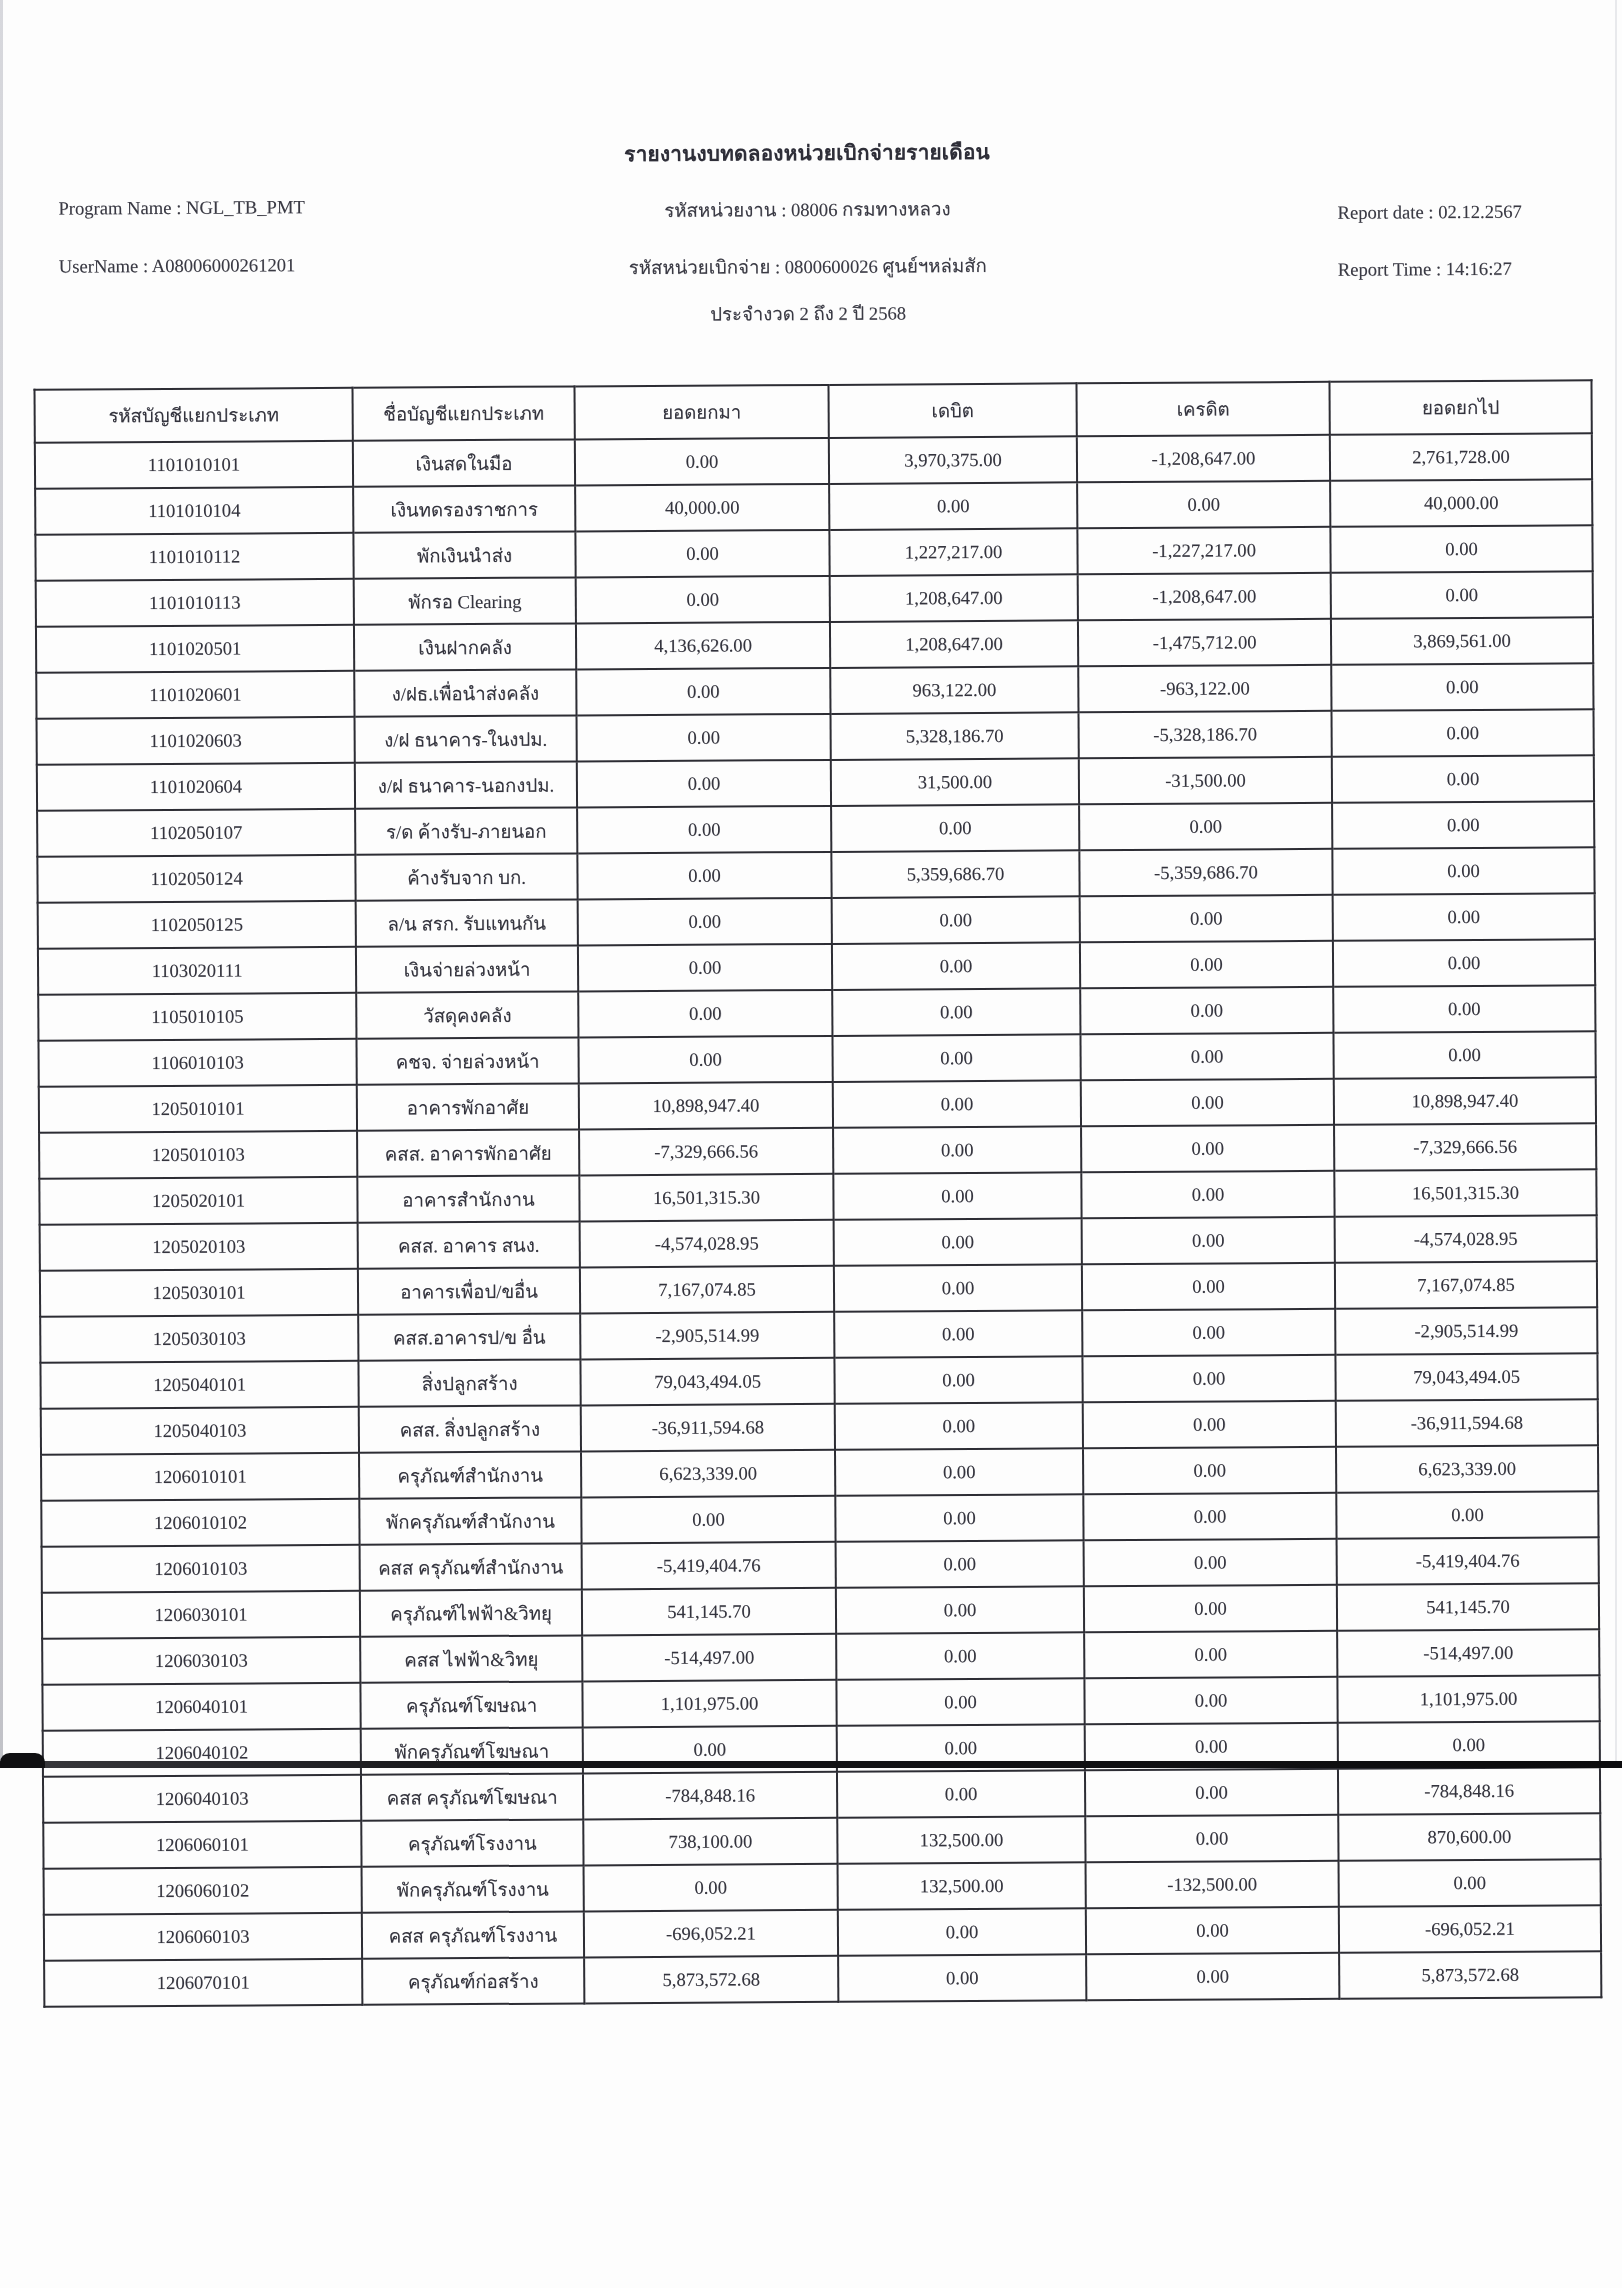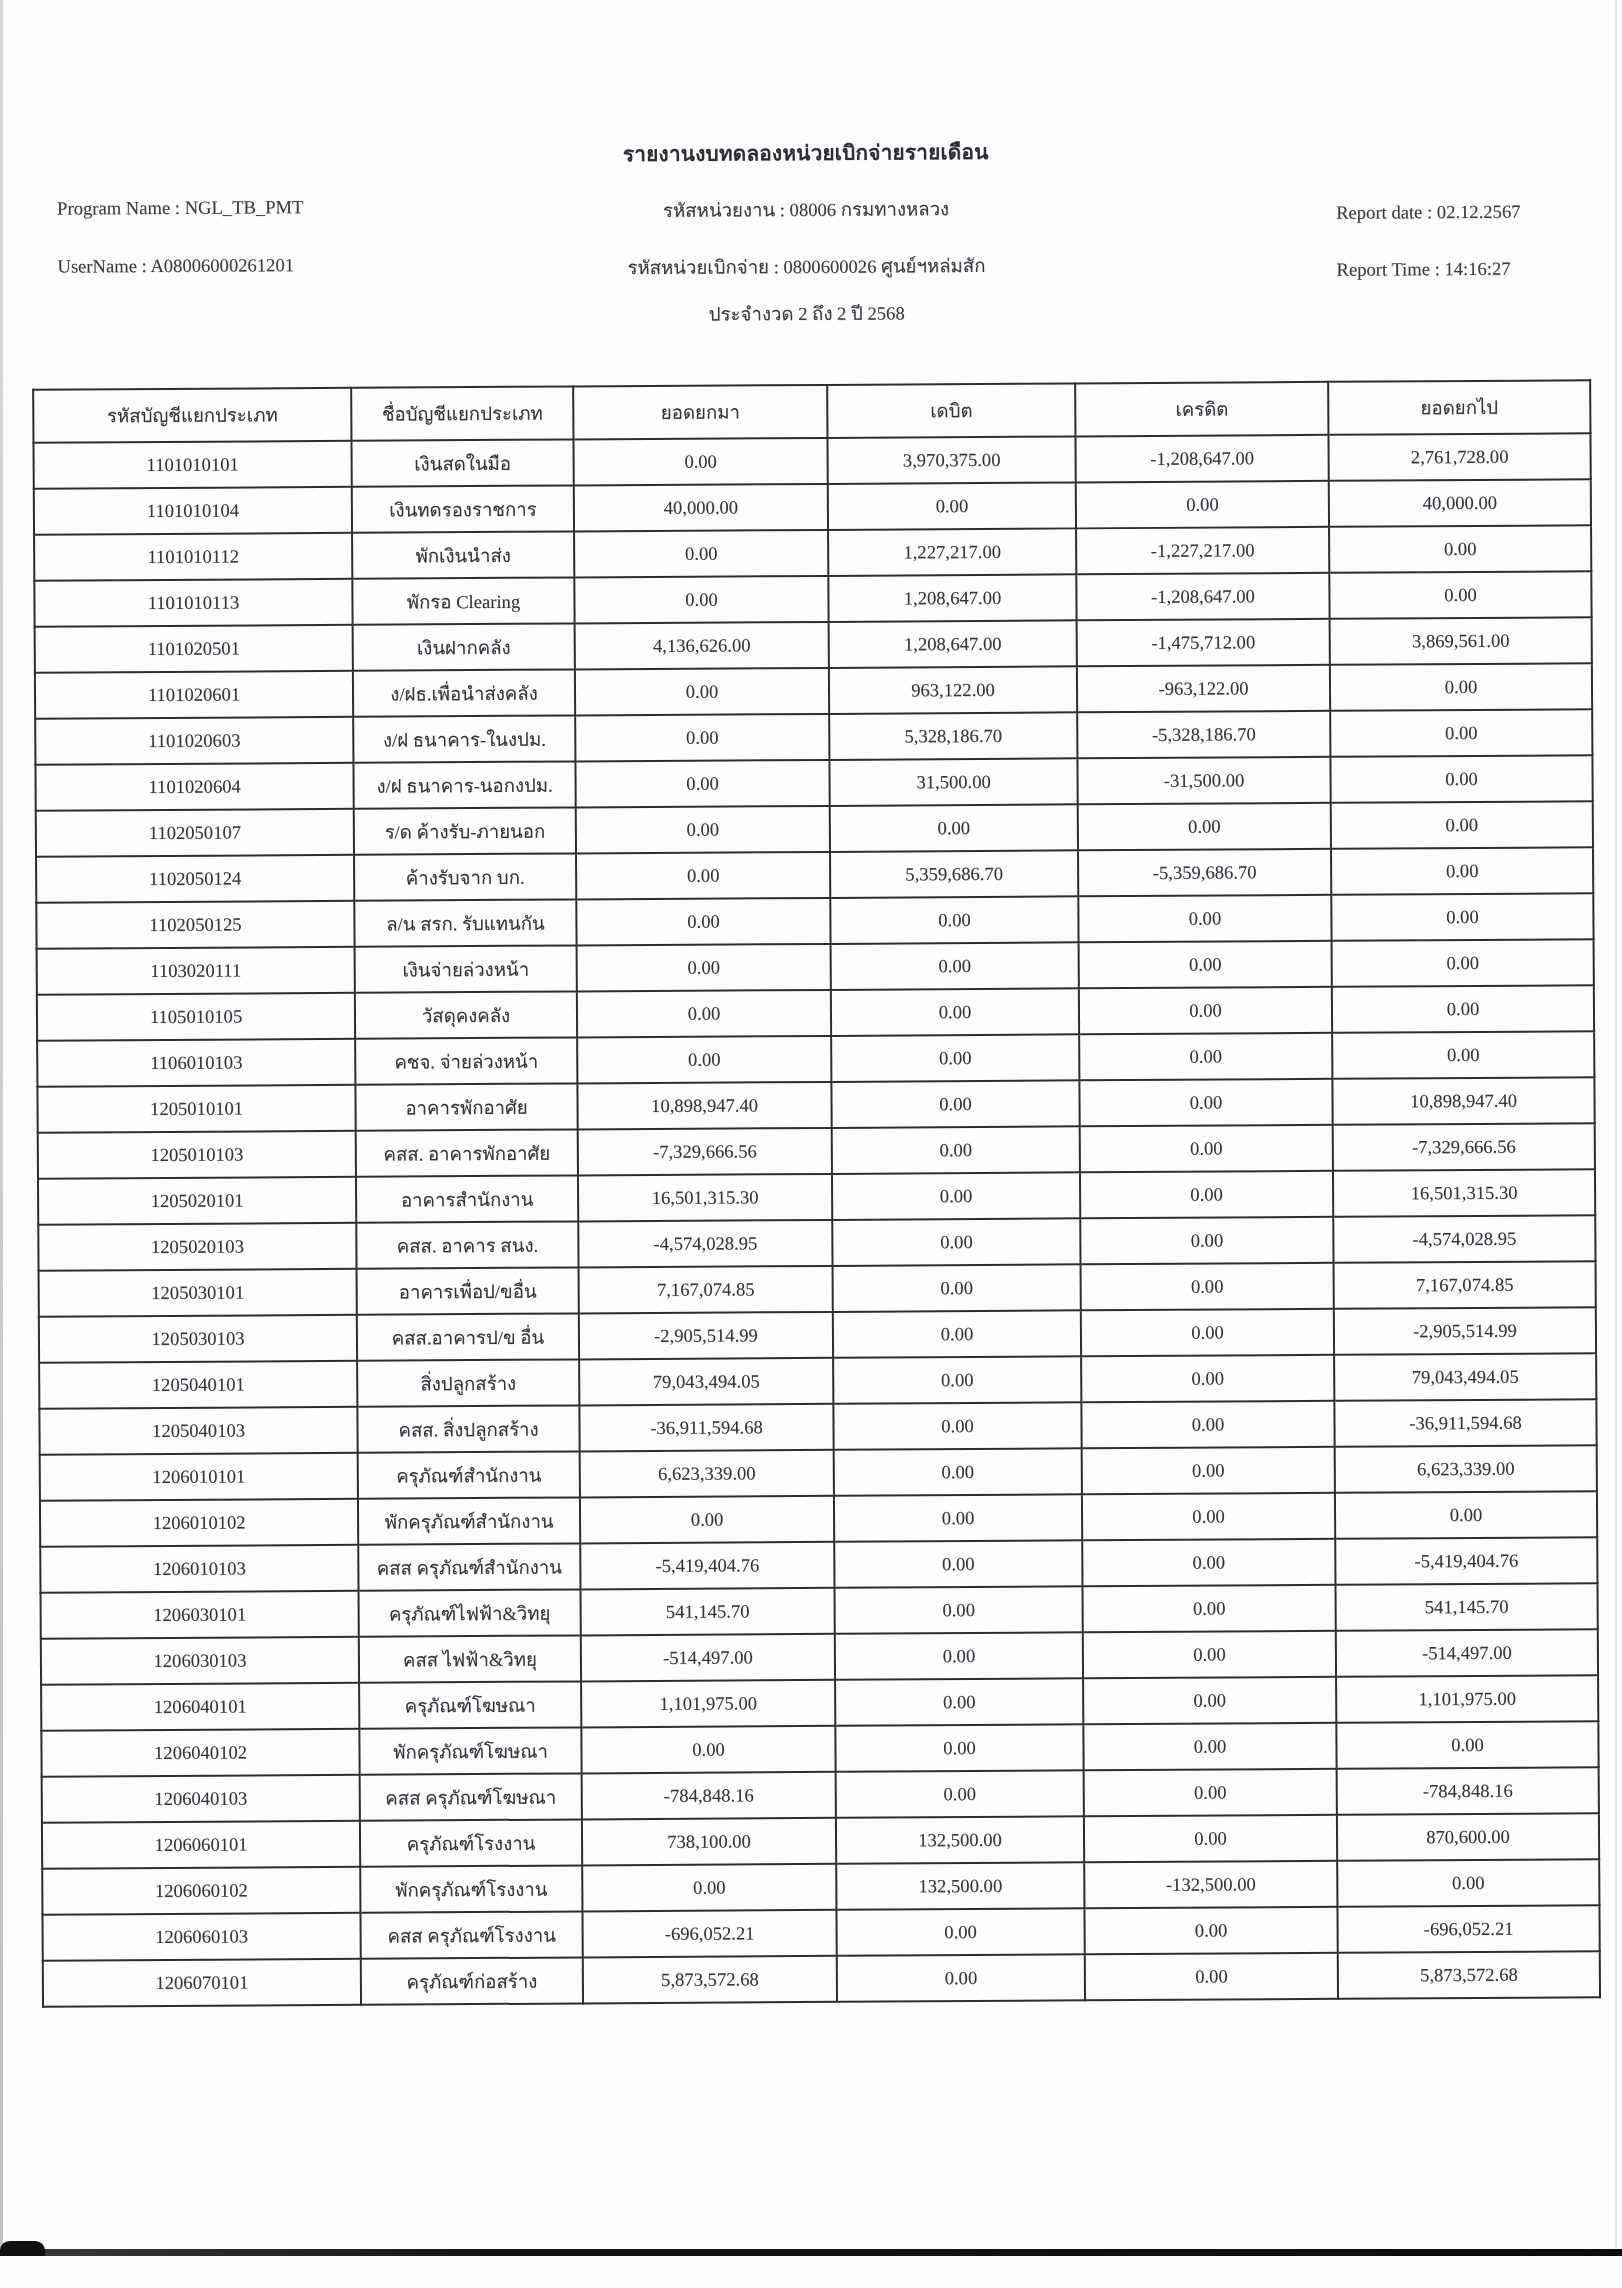--- a/index.html
+++ b/index.html
@@ -7,21 +7,21 @@
     padding: 0;
     width: 1622px;
     height: 2289px;
     overflow: hidden;
     background: #fdfdfd;
     font-family: "Liberation Serif", "DejaVu Serif", serif;
   }
   .page {
     position: relative;
     width: 1622px;
-    height: 2256px;
+    height: 1768px;
     background: #fdfdfd;
   }
   .content {
     position: absolute;
     inset: 0;
     transform: rotate(-0.35deg);
     transform-origin: 40% 45%;
     color: #3a3a44;
   }
   

